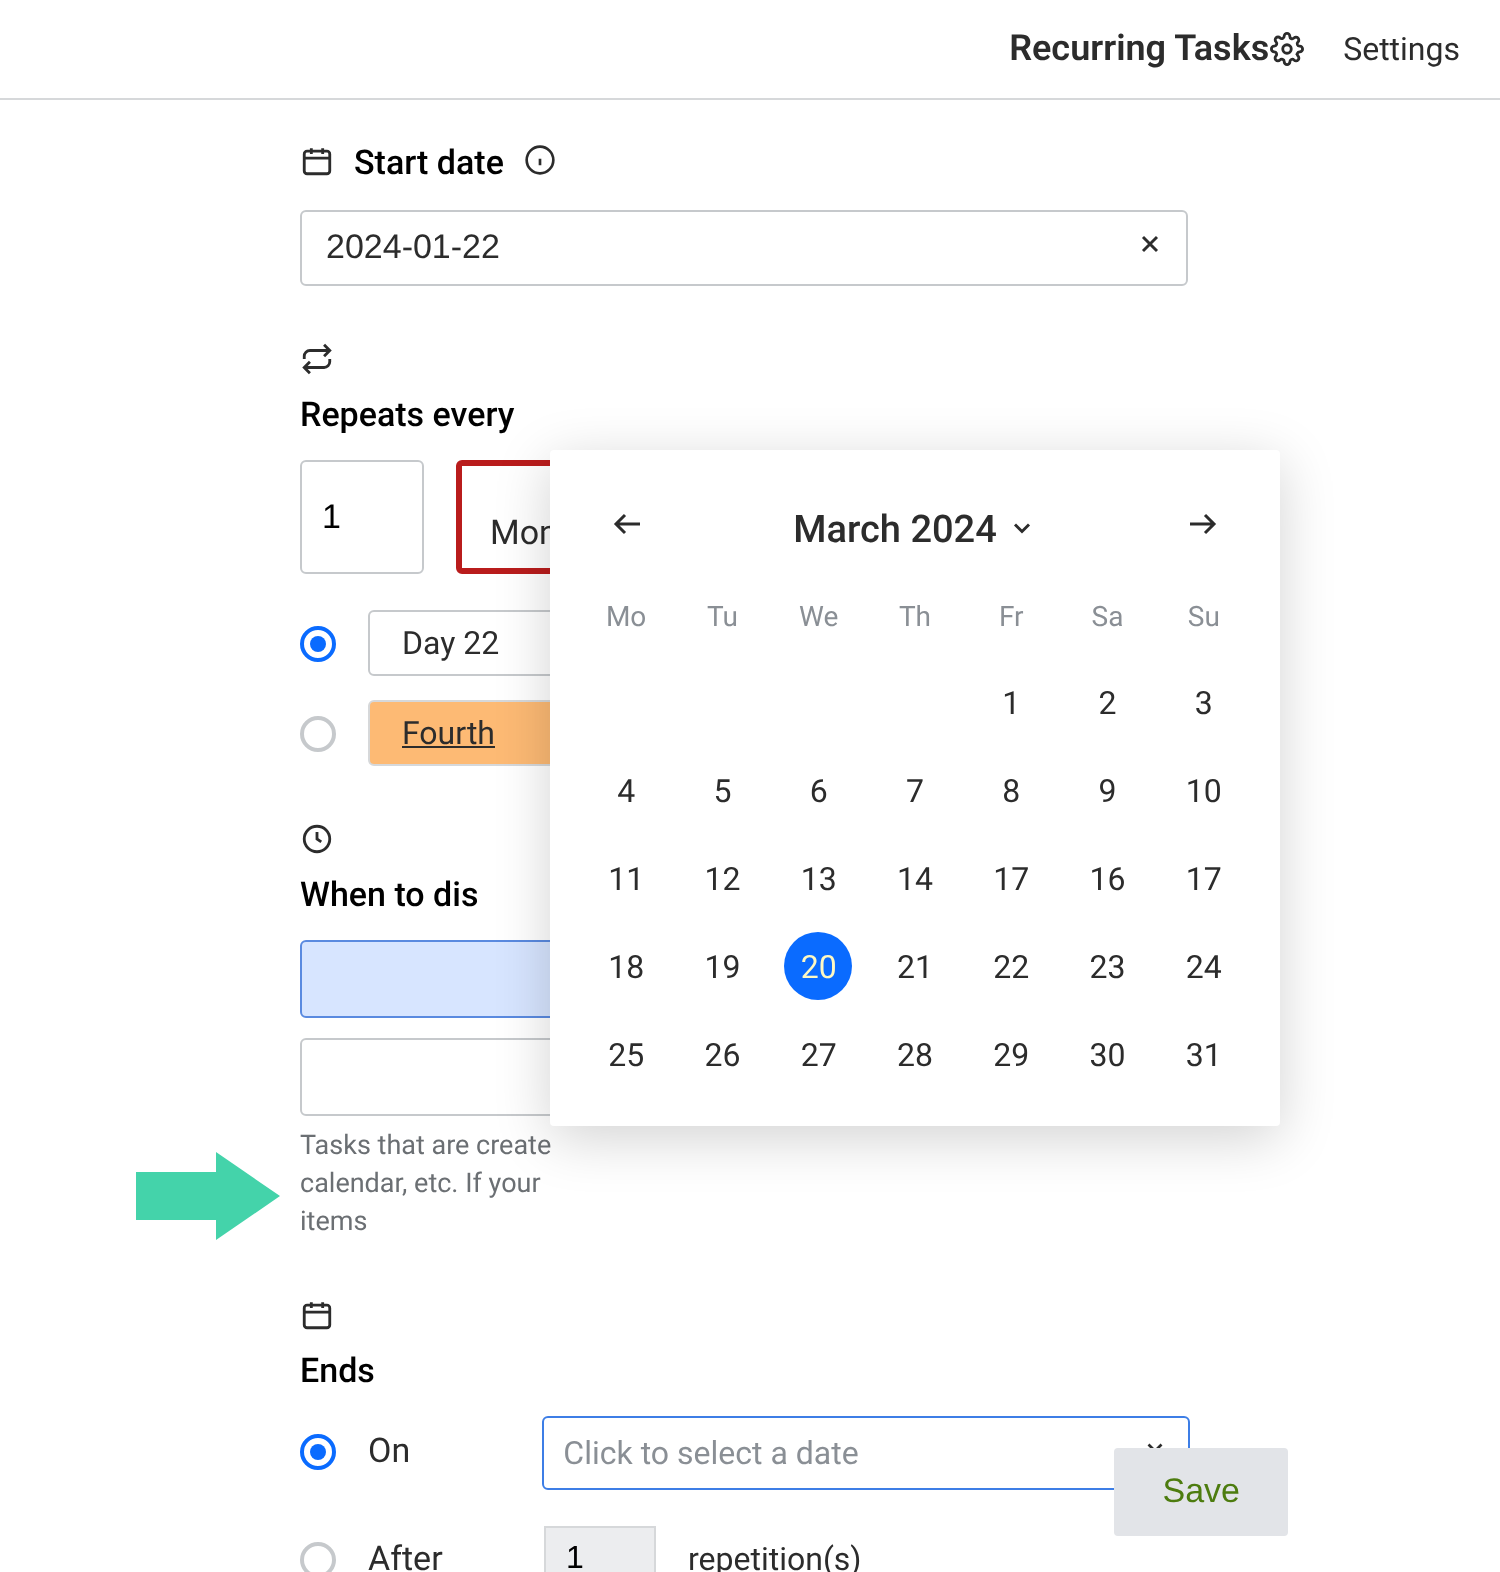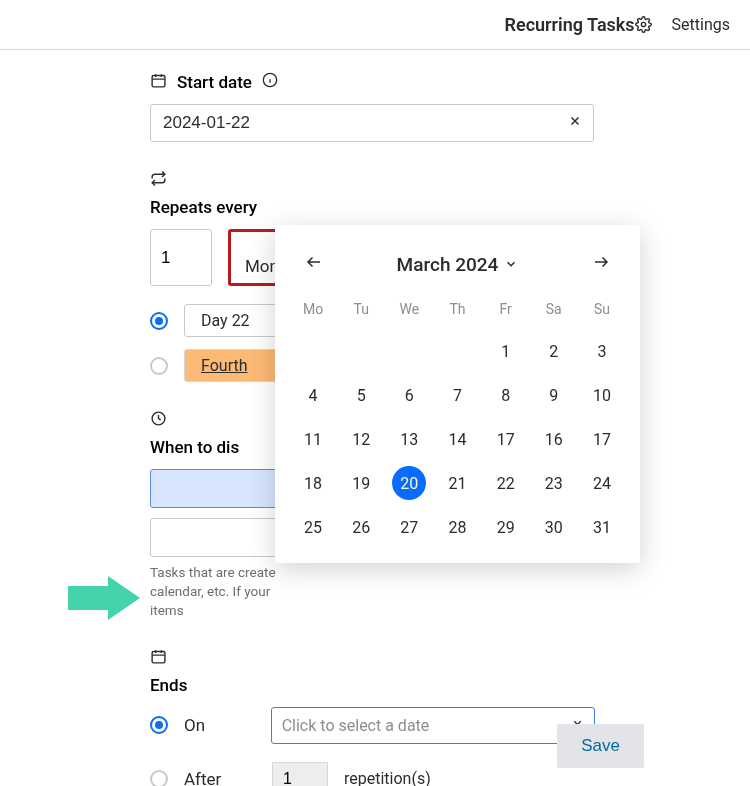--- a/index.html
+++ b/index.html
@@ -255,21 +255,21 @@
       background: #ecedef;
       padding: 7px 10px;
       font-size: 16px;
     }
     .save-btn {
       position: absolute;
       right: 106px;
       bottom: 18px;
       background: #e2e4e8;
       border: none;
-      color: #0369a1;
+      color: #4d7c0f;
       font-size: 17px;
       padding: 12px 24px;
       border-radius: 2px;
     }
   </style>
 </head>
 <body>
 
 <div class="header">
   <h1>Recurring Tasks</h1>

